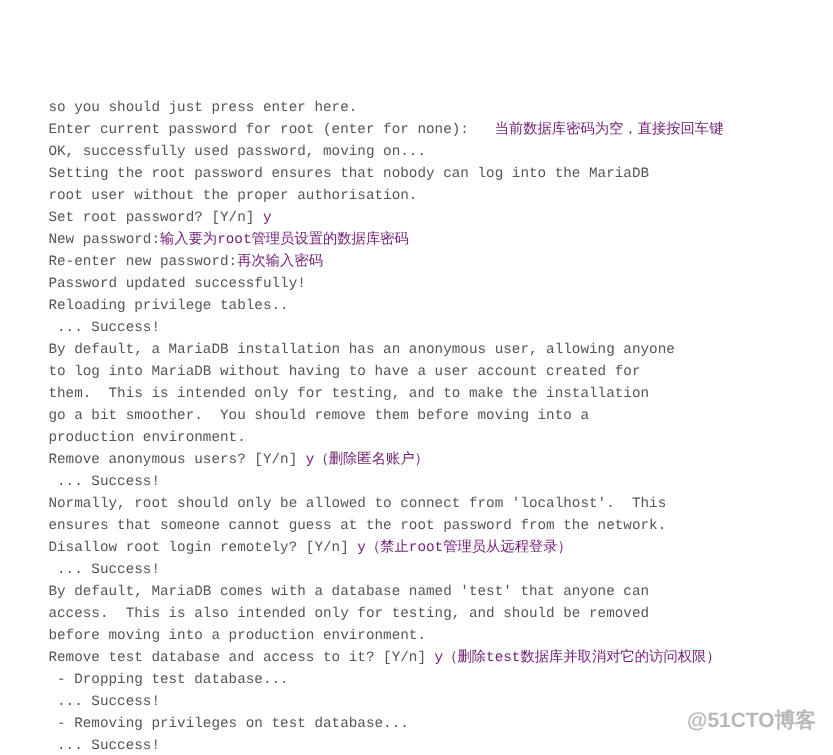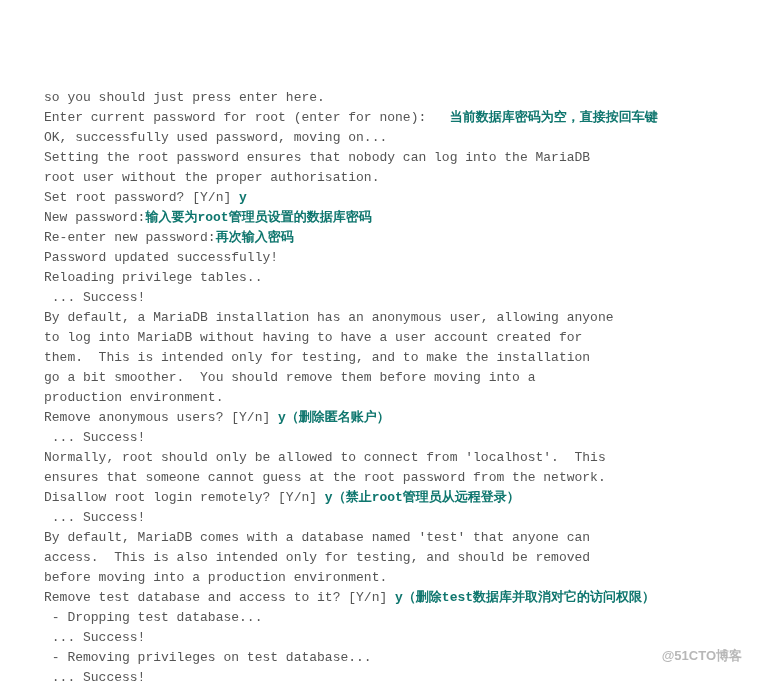--- a/index.html
+++ b/index.html
@@ -11,30 +11,30 @@
     color: #555555;
     background-color: #ffffff;
     white-space: pre;
     overflow: hidden;
   }
   .line {
     white-space: pre;
     margin-left: 36px;
   }
   .bold {
-    font-weight: bold;
-    color: #0f766e;
+    font-weight: normal;
+    color: #701a75;
   }
   .watermark {
     position: fixed;
     bottom: 20px;
     right: 15px;
     color: #888888;
     font-family: Arial, sans-serif;
-    font-size: 13px;
+    font-size: 19px;
     font-weight: bold;
     opacity: 0.6;
     text-align: right;
   }
 </style>
 </head>
 <body>
 
 
 

